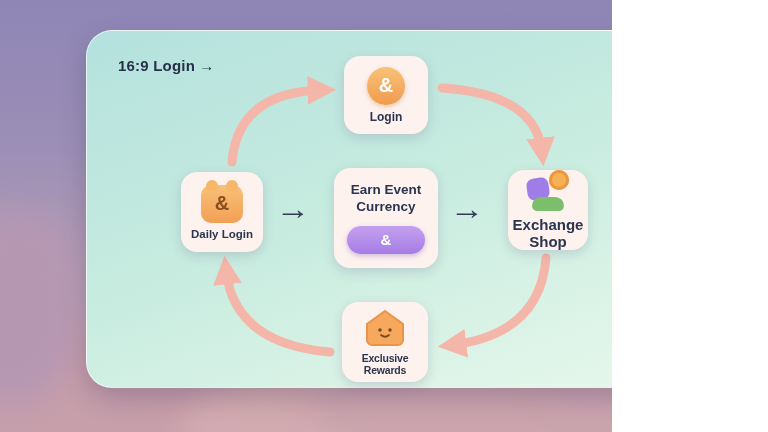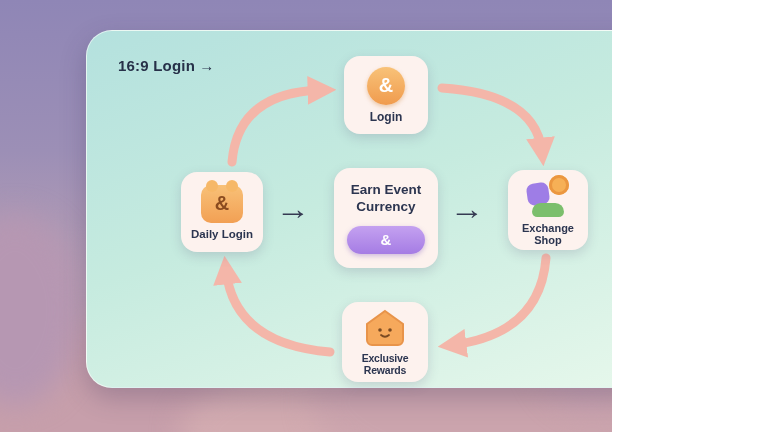--- a/index.html
+++ b/index.html
@@ -87,21 +87,21 @@
   .card-daily { left: 181px; top: 172px; width: 82px; height: 80px; }
   .card-daily .label { font-size: 11.5px; }
 
   .card-earn { left: 334px; top: 168px; width: 104px; height: 100px; padding: 10px 10px; }
   .card-earn .earn-title {
     font-size: 13.5px; font-weight: bold; color: #2c3550;
     line-height: 1.25; width: 88px;
   }
 
   .card-shop { left: 508px; top: 170px; width: 80px; height: 80px; }
-  .card-shop .label { font-size: 11px; }
+  .card-shop .label { font-size: 15px; }
 
   .card-rewards { left: 342px; top: 302px; width: 86px; height: 80px; }
   .card-rewards .label { font-size: 10.5px; letter-spacing: -0.2px; }
 
   .icon-circle {
     width: 38px; height: 38px; border-radius: 50%;
     background: linear-gradient(180deg, #f8c278, #f09b4e);
     color: #ffffff; font-size: 20px; font-weight: bold;
     display: flex; align-items: center; justify-content: center;
     box-shadow: 0 2px 4px rgba(200,120,40,0.35);

